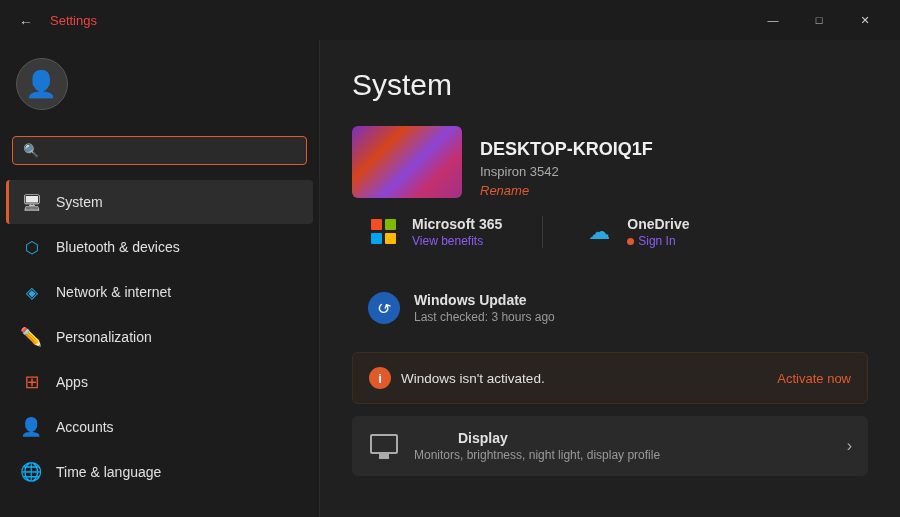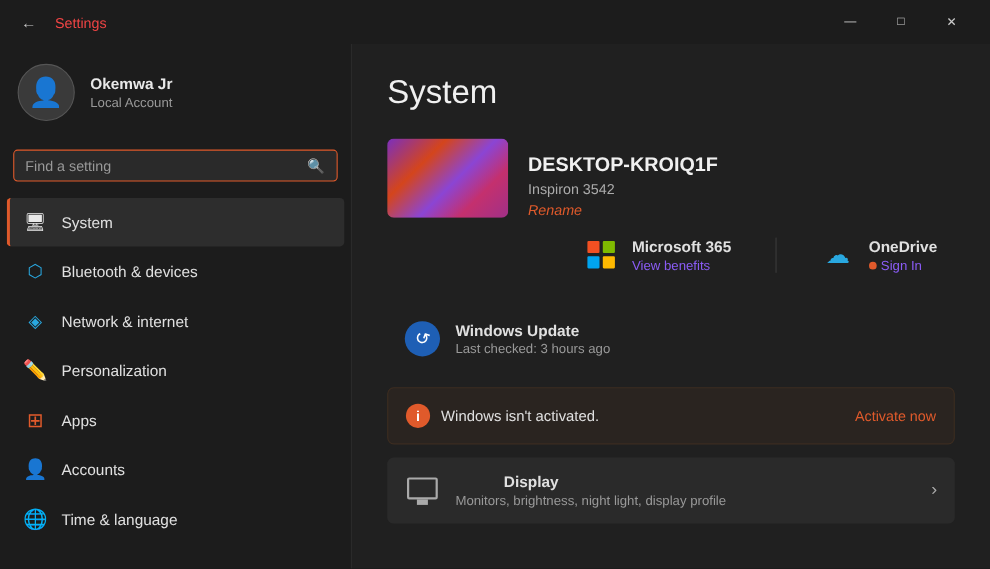--- a/index.html
+++ b/index.html
@@ -239,21 +239,20 @@
       display: block;
       font-style: italic;
     }
 
     
     .services-row {
       display: flex;
       gap: 36px;
       margin-bottom: 16px;
       padding: 14px 16px;
-      justify-content: flex-end;
     }
     .service-item {
       display: flex;
       align-items: center;
       gap: 12px;
       cursor: pointer;
     }
     .service-icon {
       width: 32px;
       height: 32px;
@@ -455,29 +454,24 @@
   </div>
 
   <div class="main-layout">
 
     <div class="sidebar">
 
       <div class="user-profile">
         <div class="avatar">
           <span class="avatar-icon">👤</span>
         </div>
-        <div class="user-info">
-          <div class="user-name">Okemwa Jr</div>
-          <div class="user-type">Local Account</div>
-        </div>
       </div>
 
       <div class="search-container">
         <div class="search-box">
-          <input class="search-input" type="text" placeholder="Find a setting" style="">
           <span class="search-icon-span">🔍</span>
         </div>
       </div>
 
       <div class="nav-list">
         <div class="nav-item active">
           <span class="nav-icon">🖥</span>
           <span class="nav-label">System</span>
         </div>
         <div class="nav-item">

